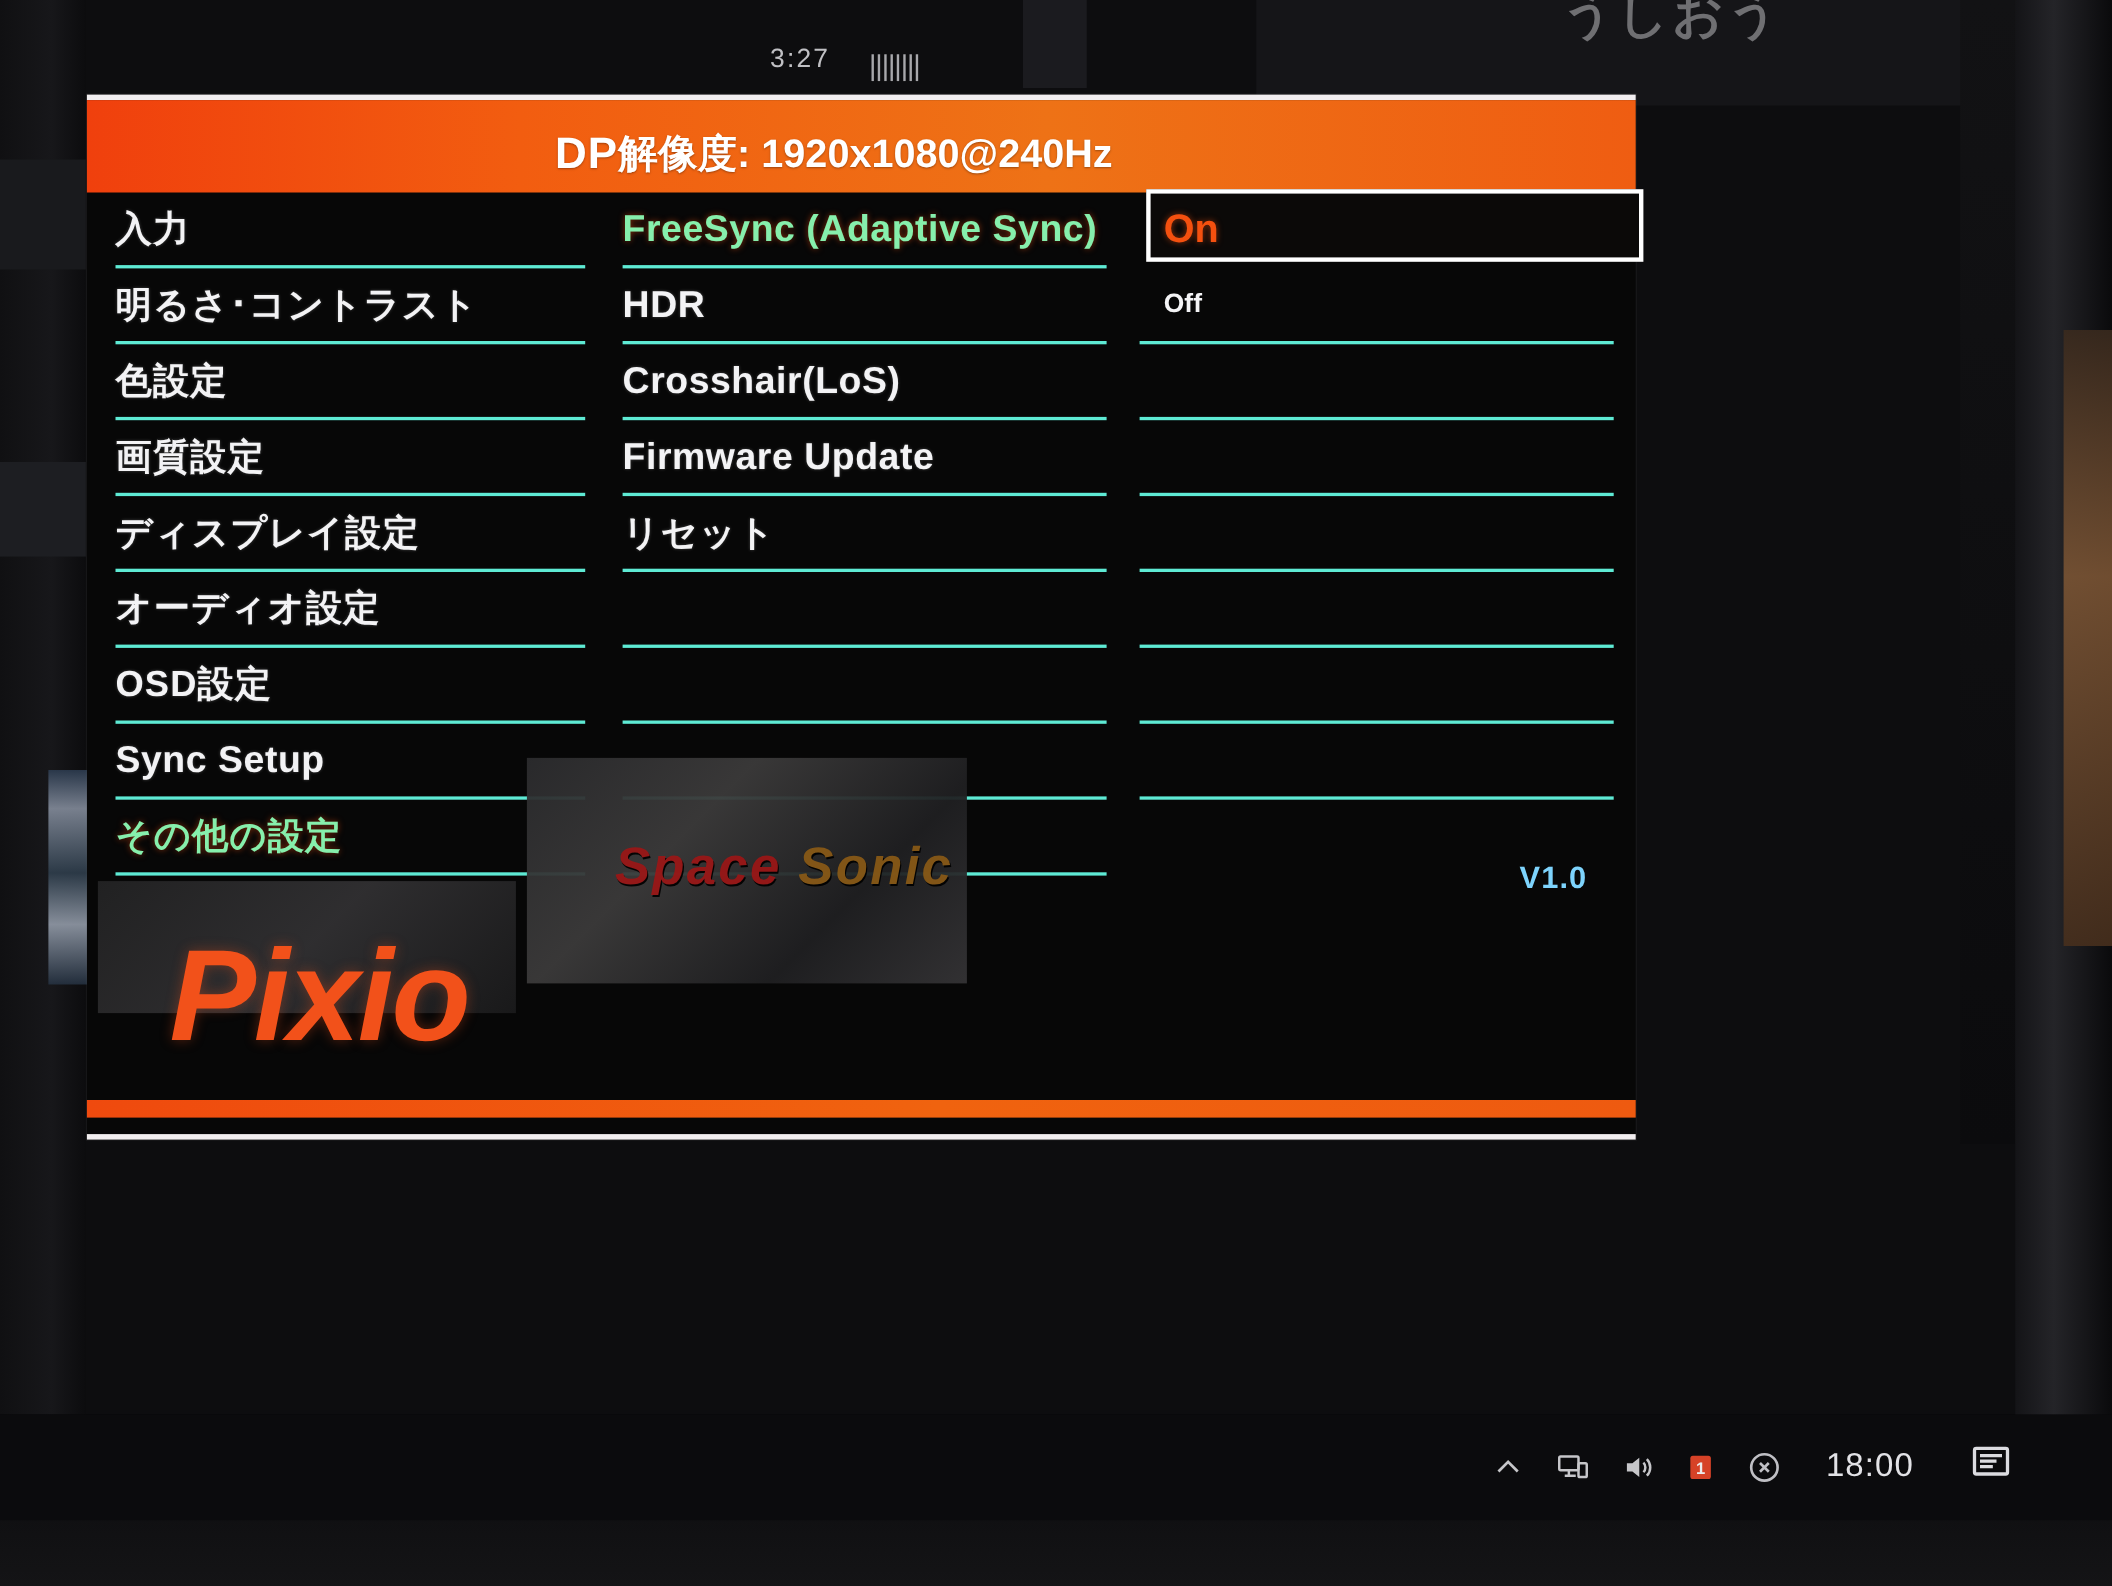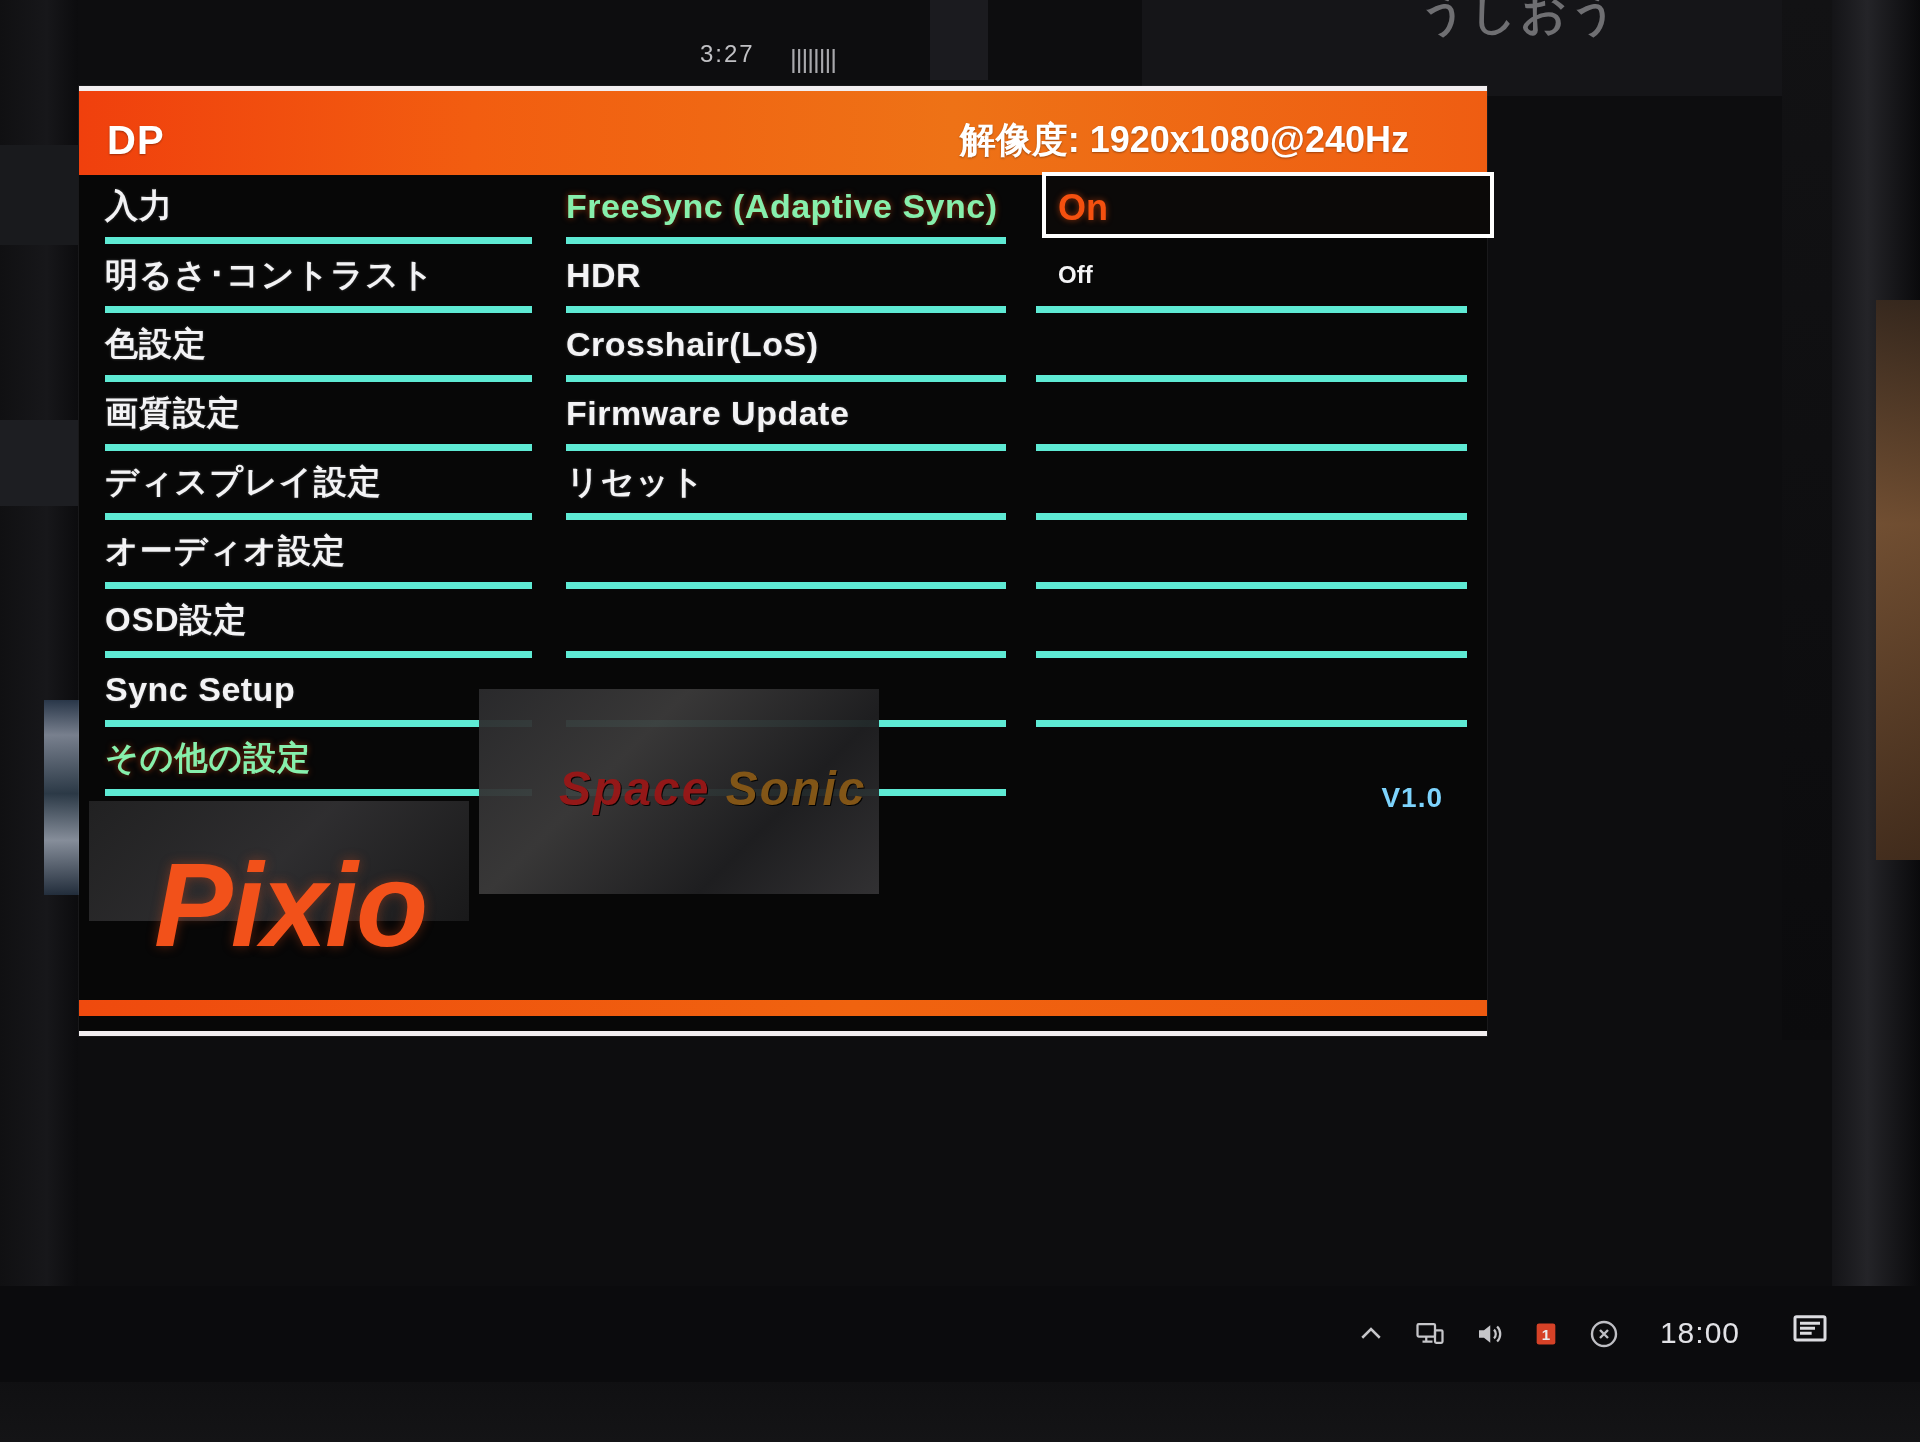--- a/index.html
+++ b/index.html
@@ -78,21 +78,21 @@
     background:#070707;
     box-shadow:0 0 0 1px rgba(255,255,255,.05);
   }
   .osd-topline{
     position:absolute;left:0;top:0;width:100%;height:5px;
     background:#f2eef0;
   }
   .osd-header{
     position:absolute;left:0;top:5px;width:100%;height:84px;
     background:linear-gradient(90deg,#f0400d 0%,#f25d10 28%,#ee7216 62%,#ef5d12 100%);
-    display:flex;align-items:center;justify-content:space-between;
+    display:flex;align-items:center;justify-content:center;
     box-sizing:border-box;padding:14px 78px 0 28px;
   }
   .osd-source{
     color:#ffffff;font-size:40px;font-weight:700;letter-spacing:1px;
     text-shadow:0 1px 2px rgba(0,0,0,.35);
   }
   .osd-res{
     color:#ffffff;font-size:36px;font-weight:700;letter-spacing:0px;
     text-shadow:0 1px 2px rgba(0,0,0,.35);
   }
@@ -102,21 +102,21 @@
   }
   .col{
     position:relative;box-sizing:border-box;
   }
   .col-left{width:475px;padding:0 22px 0 26px;}
   .col-mid{width:470px;padding:0 18px 0 12px;}
   .col-right{width:463px;padding:0 20px 0 12px;}
   .row{
     position:relative;height:69px;box-sizing:border-box;
     display:flex;align-items:center;
-    border-bottom:7px solid #5eead4;
+    border-bottom:3px solid #5eead4;
   }
   .row.no-rule{border-bottom:3px solid transparent;}
   .row-label{
     font-size:34px;color:#f3f3f5;font-weight:600;letter-spacing:.5px;
     white-space:nowrap;
     text-shadow:0 0 3px rgba(255,255,255,.25);
   }
   .row-label.jp{font-size:33px;font-weight:700;letter-spacing:1px;}
   .row-label.active{color:#86efac;text-shadow:0 0 6px rgba(244,80,15,.55);text-align:right;}
   .row-label.bold-en{font-weight:700;}

